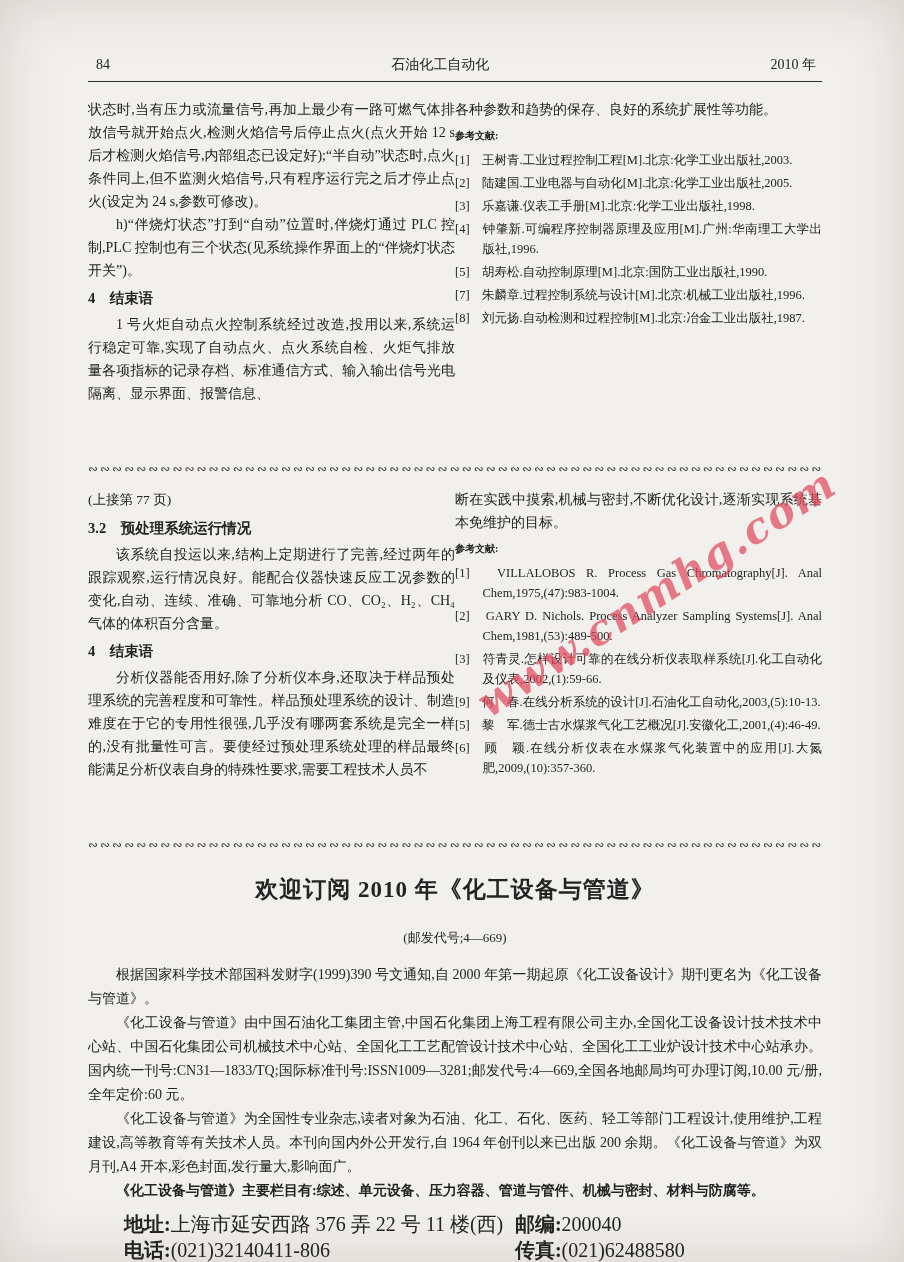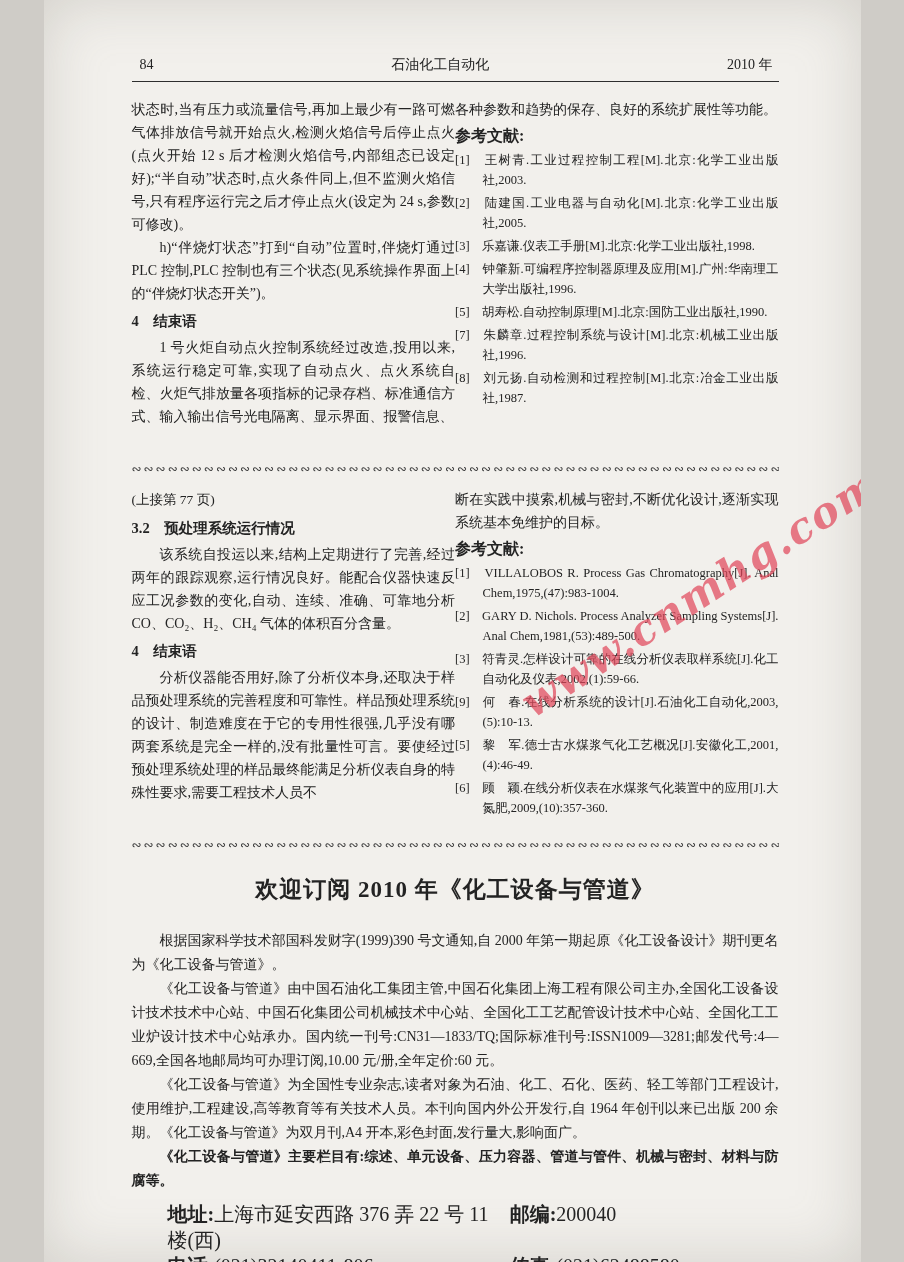--- a/index.html
+++ b/index.html
@@ -1,39 +1,39 @@
 <!DOCTYPE html>
 <html><head>
 <meta charset="utf-8">
 <style>
   * { margin:0; padding:0; box-sizing:border-box; }
   html,body { background:#cfccc7; }
   body { font-family:"Liberation Serif","DejaVu Serif",serif; }
   .page {
-    position:relative; width:817px; height:1262px; margin:0 auto;
+    position:relative; width:904px; height:1262px; margin:0 auto;
     background:#f2f0ec; color:#232323; overflow:hidden;
     padding:56px 82px 0 88px;
     box-shadow:inset 0 0 60px rgba(120,115,105,.25);
   }
   
   .header { display:flex; justify-content:space-between; align-items:baseline;
             font-size:14px; padding:0 6px 7px 8px; }
   .header-rule { border-bottom:1.6px solid #2e2e2e; margin-bottom:16px; }
   
   .two-col { display:flex; }
   .col { flex:1 1 0; min-width:0; }
   .sec1 { min-height:352px; }
   .sec2 { min-height:338px; }
   
   .p { font-size:14px; line-height:23px; text-align:justify; }
   .indent { text-indent:2em; }
   .h { font-weight:bold; font-size:14.5px; line-height:27px; margin:3px 0 1px; }
   .cont-note { font-size:13.5px; line-height:24px; }
   
-  .refs-label { font-weight:bold; font-size:16px; line-height:24px; margin-top:3px; }
+  .refs-label { font-weight:bold; font-size:10px; line-height:24px; margin-top:3px; }
   .refs { list-style:none; font-size:12.5px; line-height:20px; margin-top:2px; }
   .refs li { padding-left:2.2em; text-indent:-2.2em; text-align:justify; margin-bottom:3px; }
   
   .divider { font-family:"DejaVu Sans",sans-serif; font-size:12px; line-height:14px;
              letter-spacing:2px; color:#3c3c3c; white-space:nowrap; overflow:hidden;
              margin:12px 0 12px; }
   
   .ad-title { text-align:center; font-size:23px; font-weight:bold; margin:22px 0 24px; letter-spacing:1px; }
   .ad-sub { text-align:center; font-size:13px; margin-bottom:16px; }
   .ad-p { font-size:14px; line-height:24px; text-align:justify; text-indent:2em; }
@@ -108,20 +108,21 @@
         <li>[5]　黎　军.德士古水煤浆气化工艺概况[J].安徽化工,2001,(4):46-49.</li>
         <li>[6]　顾　颖.在线分析仪表在水煤浆气化装置中的应用[J].大氮肥,2009,(10):357-360.</li>
       </ul>
     </div>
   </div>
 
   <div class="divider">∾∾∾∾∾∾∾∾∾∾∾∾∾∾∾∾∾∾∾∾∾∾∾∾∾∾∾∾∾∾∾∾∾∾∾∾∾∾∾∾∾∾∾∾∾∾∾∾∾∾∾∾∾∾∾∾∾∾∾∾∾∾</div>
 
   <div>
     <div class="ad-title">欢迎订阅 2010 年《化工设备与管道》</div>
+    <div class="ad-sub">(邮发代号;4—669)</div>
     <p class="ad-p">根据国家科学技术部国科发财字(1999)390 号文通知,自 2000 年第一期起原《化工设备设计》期刊更名为《化工设备与管道》。</p>
     <p class="ad-p">《化工设备与管道》由中国石油化工集团主管,中国石化集团上海工程有限公司主办,全国化工设备设计技术技术中心站、中国石化集团公司机械技术中心站、全国化工工艺配管设计技术中心站、全国化工工业炉设计技术中心站承办。国内统一刊号:CN31—1833/TQ;国际标准刊号:ISSN1009—3281;邮发代号:4—669,全国各地邮局均可办理订阅,10.00 元/册,全年定价:60 元。</p>
     <p class="ad-p">《化工设备与管道》为全国性专业杂志,读者对象为石油、化工、石化、医药、轻工等部门工程设计,使用维护,工程建设,高等教育等有关技术人员。本刊向国内外公开发行,自 1964 年创刊以来已出版 200 余期。《化工设备与管道》为双月刊,A4 开本,彩色封面,发行量大,影响面广。</p>
     <p class="ad-p bold">《化工设备与管道》主要栏目有:综述、单元设备、压力容器、管道与管件、机械与密封、材料与防腐等。</p>
 
     <div class="contacts">
       <div class="contact-row">
         <div class="contact-cell">
           <span class="contact-label">地址:</span><span>上海市延安西路 376 弄 22 号 11 楼(西)</span>
         </div>

